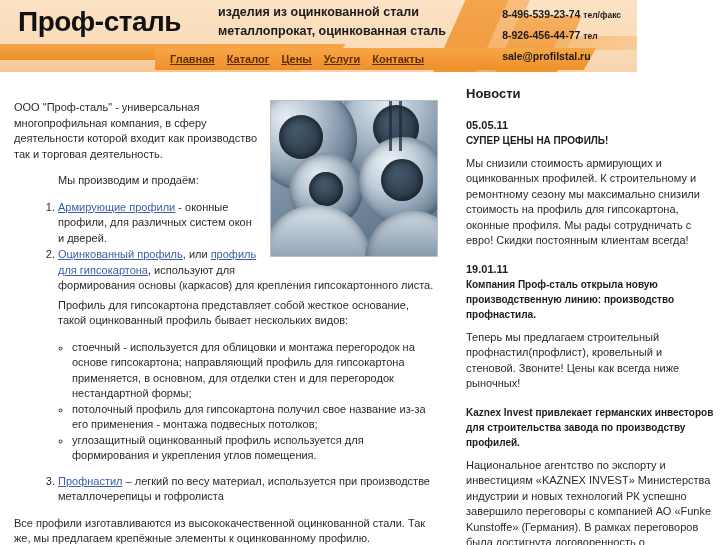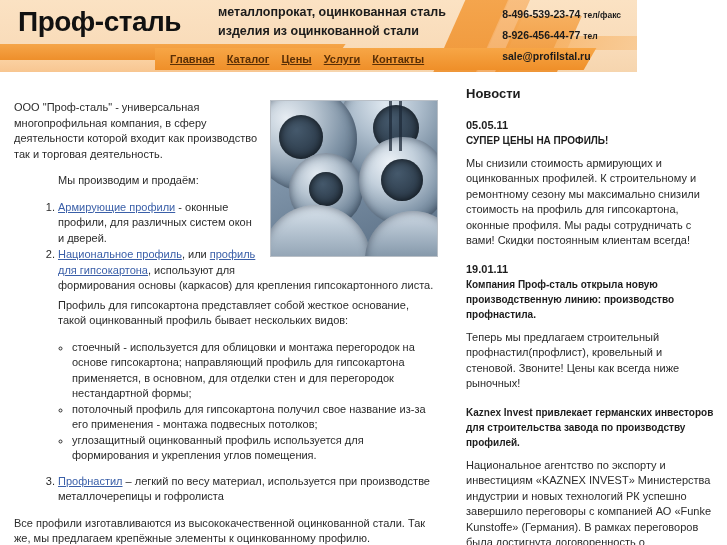--- a/index.html
+++ b/index.html
@@ -277,22 +277,22 @@
   <div id="band-left"></div>
   <div id="band-left-tip"></div>
   <div id="band-left-soft"></div>
 
   <div id="navbar"></div>
   <div id="navbar-tip"></div>
 
   <div id="logo">Проф-сталь</div>
 
   <div id="tagline">
+    <div>изделия из оцинкованной стали</div>
     <div>металлопрокат, оцинкованная сталь</div>
-    <div>изделия из оцинкованной стали</div>
   </div>
 
   <div id="contacts">
     <div class="line">
       <span>8-496-539-23-74</span>
       <span class="small">тел/факс</span>
     </div>
     <div class="line">
       <span>8-926-456-44-77</span>
       <span class="small">тел</span>
@@ -337,21 +337,21 @@
 
     <p>ООО "Проф-сталь" - универсальная многопрофильная компания, в сферу деятельности которой входит как производство так и торговая деятельность.</p>
 
     <p class="lead-in">Мы производим и продаём:</p>
 
     <ol class="prod">
       <li>
         <a href="#">Армирующие профили</a><span> - оконные профили, для различных систем окон и дверей.</span>
       </li>
       <li>
-        <a href="#">Национальное профиль</a><span>, или </span><a href="#">профиль для гипсокартона</a><span>, используют для формирования основы (каркасов) для крепления гипсокартонного листа.</span>
+        <a href="#">Оцинкованный профиль</a><span>, или </span><a href="#">профиль для гипсокартона</a><span>, используют для формирования основы (каркасов) для крепления гипсокартонного листа.</span>
       </li>
     </ol>
 
     <p class="sub-para">Профиль для гипсокартона представляет собой жесткое основание, такой оцинкованный профиль бывает нескольких видов:</p>
 
     <ul class="kinds">
       <li>стоечный - используется для облицовки и монтажа перегородок на основе гипсокартона; направляющий профиль для гипсокартона применяется, в основном, для отделки стен и для перегородок нестандартной формы;</li>
       <li>потолочный профиль для гипсокартона получил свое название из-за его применения - монтажа подвесных потолков;</li>
       <li>углозащитный оцинкованный профиль используется для формирования и укрепления углов помещения.</li>
     </ul>
@@ -365,21 +365,21 @@
     <p style="margin-top:11px">Все профили изготавливаются из высококачественной оцинкованной стали. Так же, мы предлагаем крепёжные элементы к оцинкованному профилю.</p>
 
   </div>
 
   <div id="col-news">
     <div class="news-head">Новости</div>
 
     <div class="item">
       <div class="date">05.05.11</div>
       <div class="headline">СУПЕР ЦЕНЫ НА ПРОФИЛЬ!</div>
-      <div class="body">Мы снизили стоимость армирующих и оцинкованных профилей. К строительному и ремонтному сезону мы максимально снизили стоимость на профиль для гипсокартона, оконные профиля. Мы рады сотрудничать с вами! Скидки постоянным клиентам всегда!</div>
+      <div class="body">Мы снизили стоимость армирующих и оцинкованных профилей. К строительному и ремонтному сезону мы максимально снизили стоимость на профиль для гипсокартона, оконные профиля. Мы рады сотрудничать с евро! Скидки постоянным клиентам всегда!</div>
     </div>
 
     <div class="item">
       <div class="date">19.01.11</div>
       <div class="headline">Компания Проф-сталь открыла новую производственную линию: производство профнастила.</div>
       <div class="body">Теперь мы предлагаем строительный профнастил(профлист), кровельный и стеновой. Звоните! Цены как всегда ниже рыночных!</div>
     </div>
 
     <div class="item">
       <div class="headline">Kaznex Invest привлекает германских инвесторов для строительства завода по производству профилей.</div>

